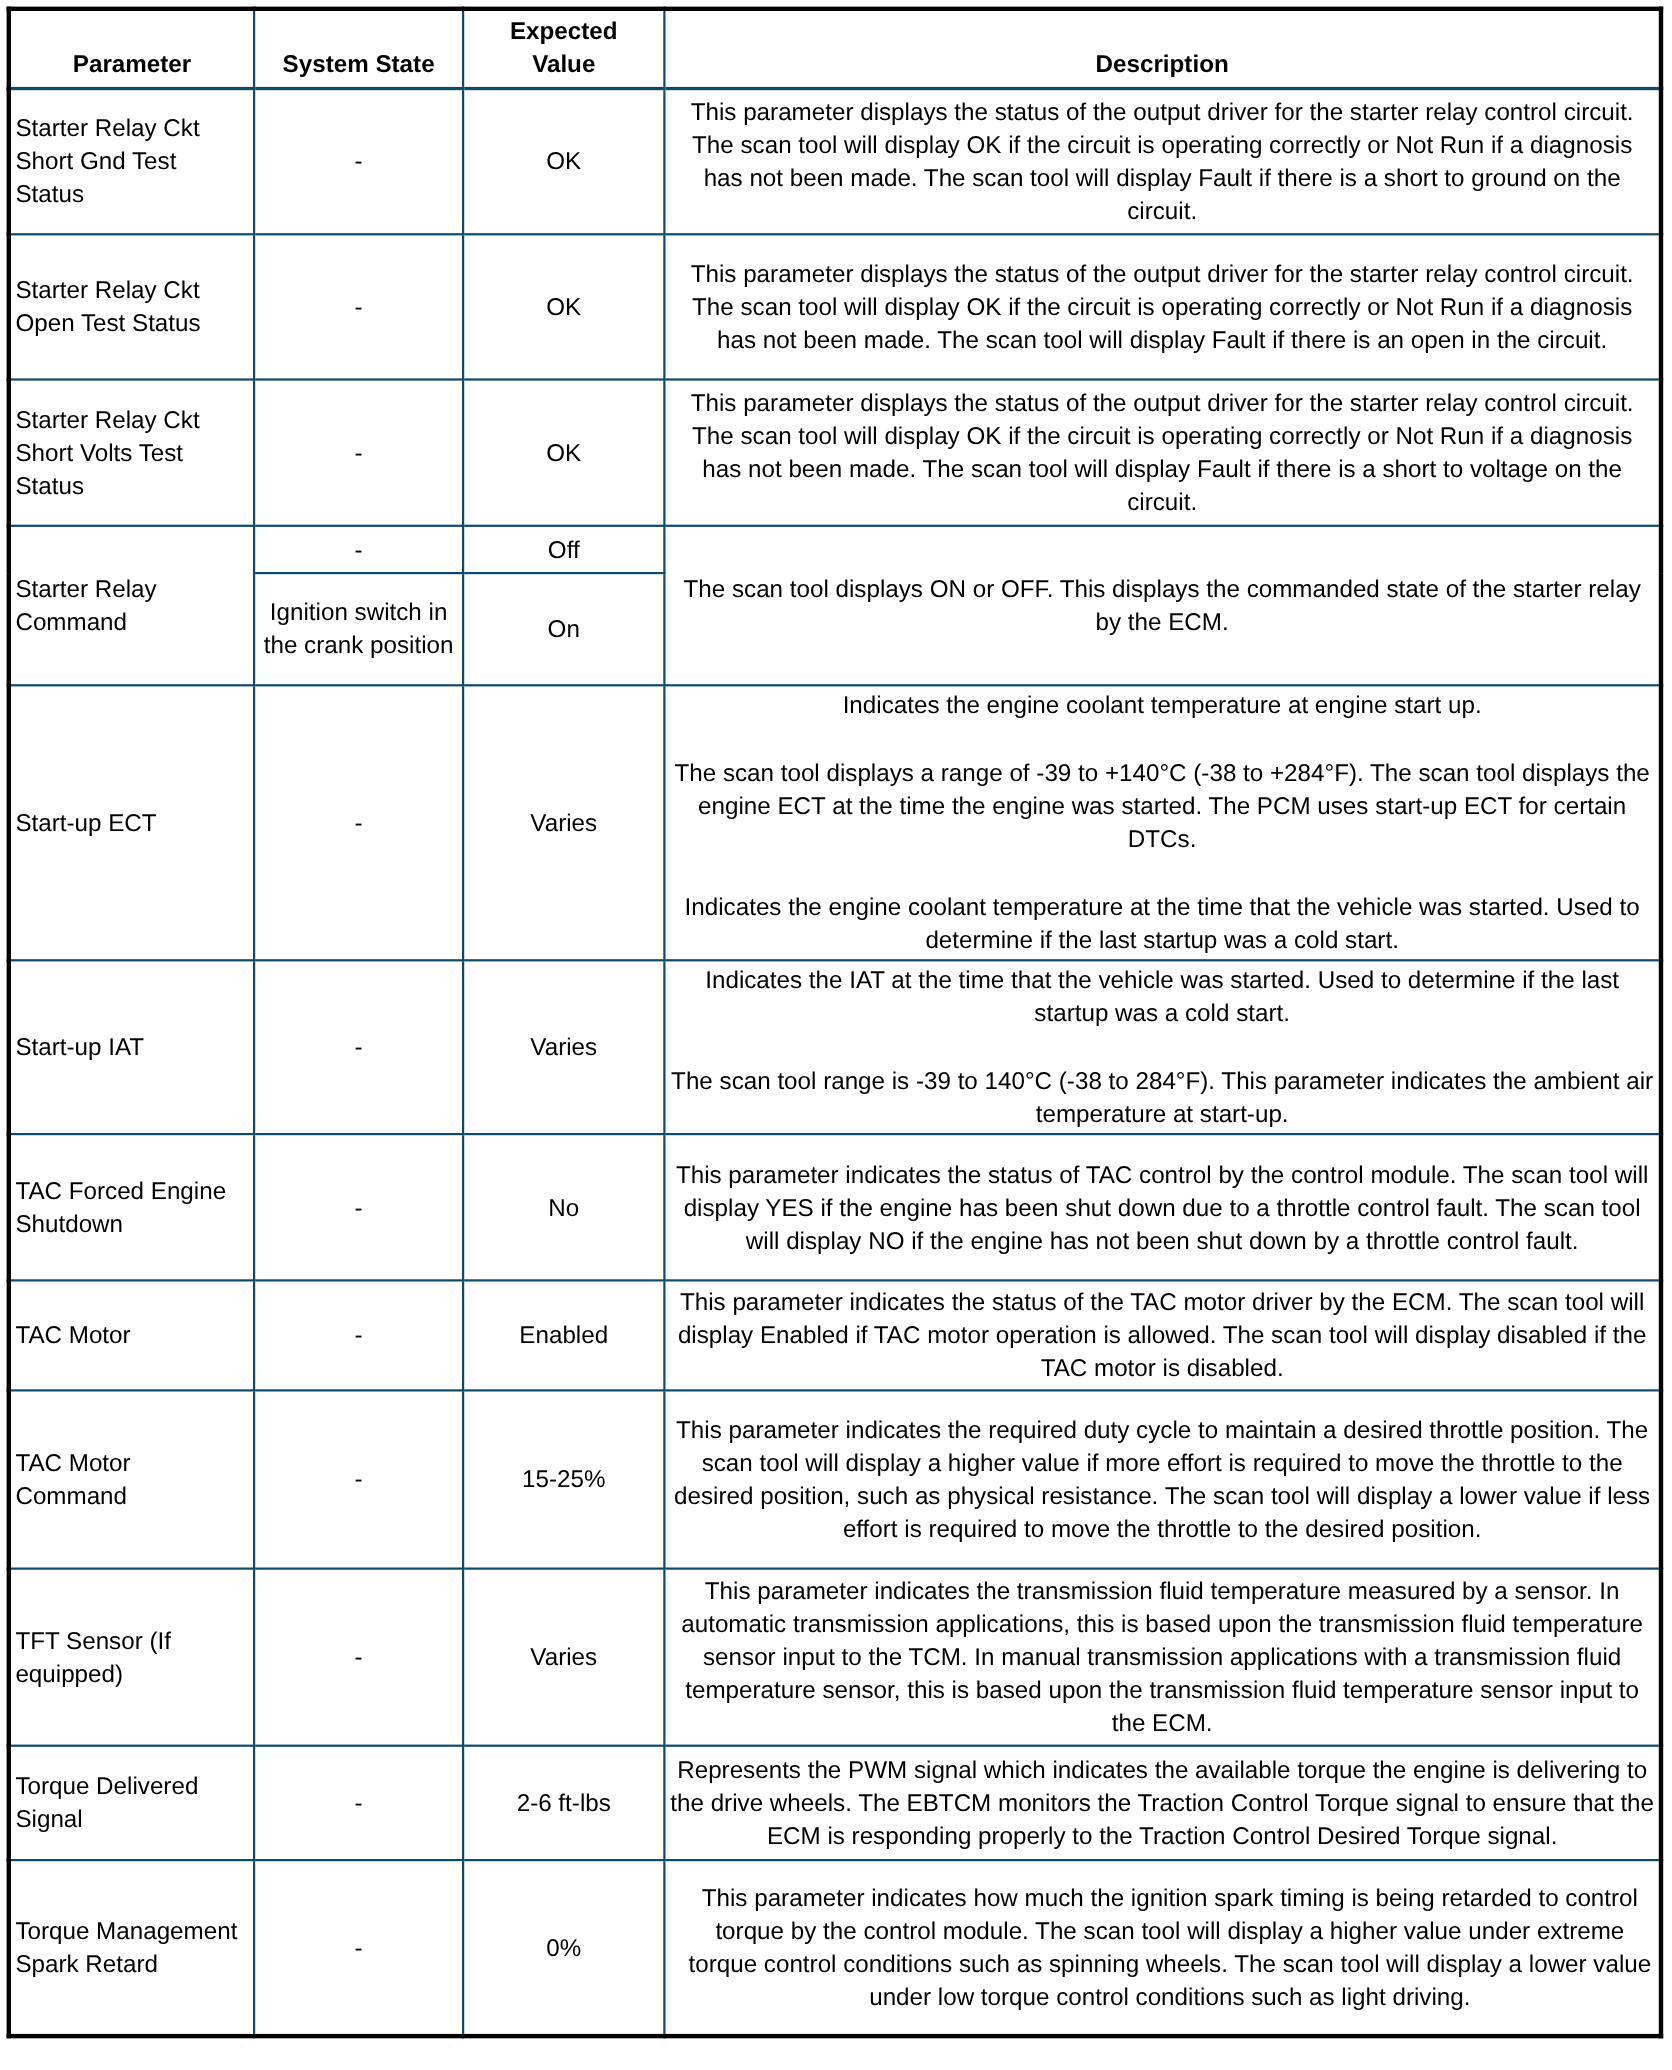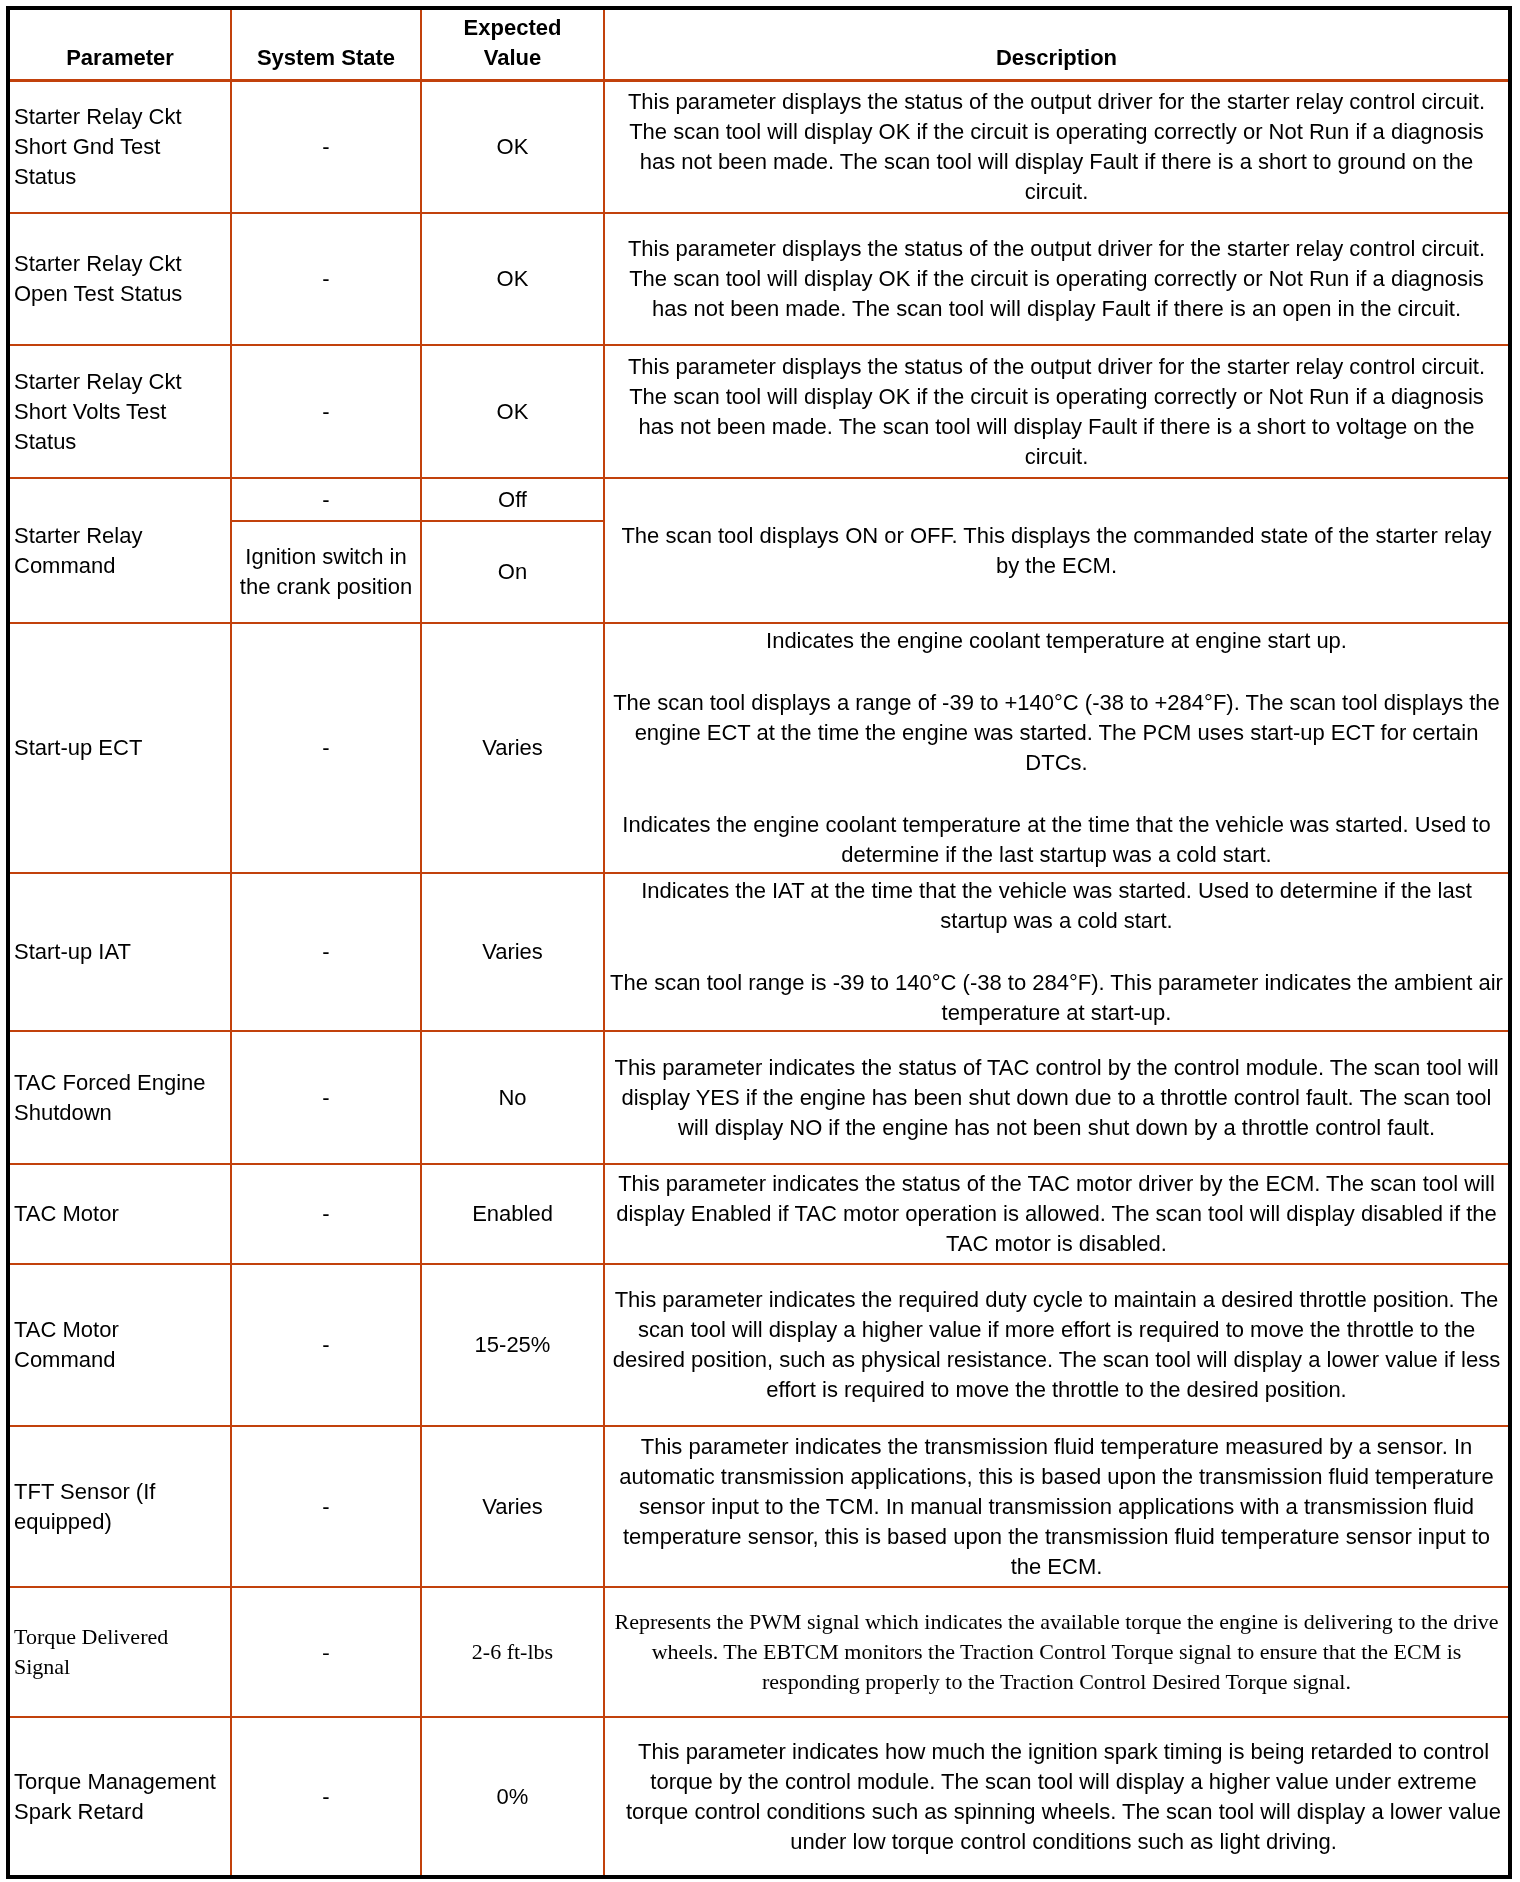--- a/index.html
+++ b/index.html
@@ -8,21 +8,21 @@
   table.params {
     position: absolute; left: 6px; top: 6px;
     width: 1506px;
     border-collapse: collapse;
     table-layout: fixed;
     border: 4px solid #000;
     font-size: 22px;
     line-height: 30px;
   }
   table.params td, table.params th {
-    border: 2px solid #c2410c;
+    border: 2px solid #0c4a6e;
     padding: 2px 4px;
     vertical-align: middle;
     overflow: hidden;
   }
   table.params th {
     font-weight: bold;
     text-align: center;
     vertical-align: bottom;
     padding-bottom: 6px;
     border-bottom-width: 3px;
@@ -137,21 +137,21 @@
         </td>
       </tr>
       <tr style="height: 161px;">
         <td class="param"><span>TFT Sensor (If equipped)</span></td>
         <td class="state"><span>-</span></td>
         <td class="value"><span>Varies</span></td>
         <td class="desc" style="vertical-align: middle;">
           <p>This parameter indicates the transmission fluid temperature measured by a sensor. In automatic transmission applications, this is based upon the transmission fluid temperature sensor input to the TCM. In manual transmission applications with a transmission fluid temperature sensor, this is based upon the transmission fluid temperature sensor input to the ECM.</p>
         </td>
       </tr>
-      <tr style="height: 130px; font-family: Liberation Serif, serif;">
+      <tr style="height: 104px;">
         <td class="param"><span>Torque Delivered Signal</span></td>
         <td class="state"><span>-</span></td>
         <td class="value"><span>2-6 ft-lbs</span></td>
         <td class="desc" style="vertical-align: middle;">
           <p>Represents the PWM signal which indicates the available torque the engine is delivering to the drive wheels. The EBTCM monitors the Traction Control Torque signal to ensure that the ECM is responding properly to the Traction Control Desired Torque signal.</p>
         </td>
       </tr>
       <tr style="height: 160px;">
         <td class="param"><span>Torque Management Spark Retard</span></td>
         <td class="state"><span>-</span></td>

